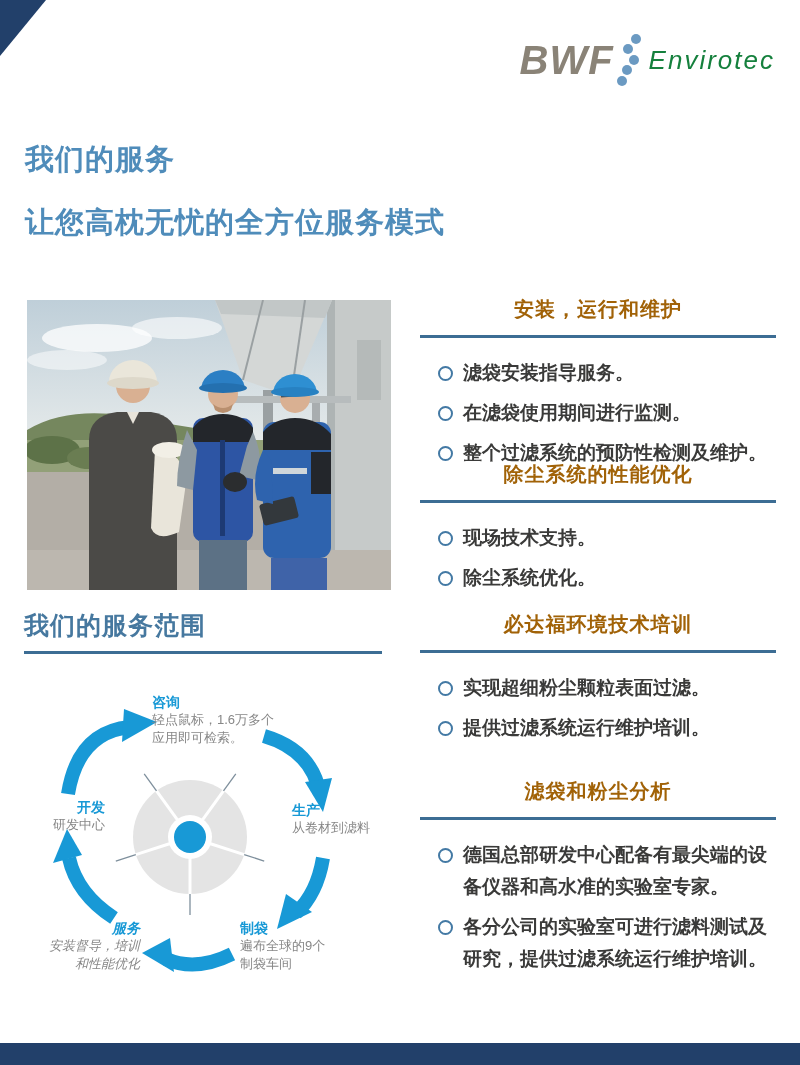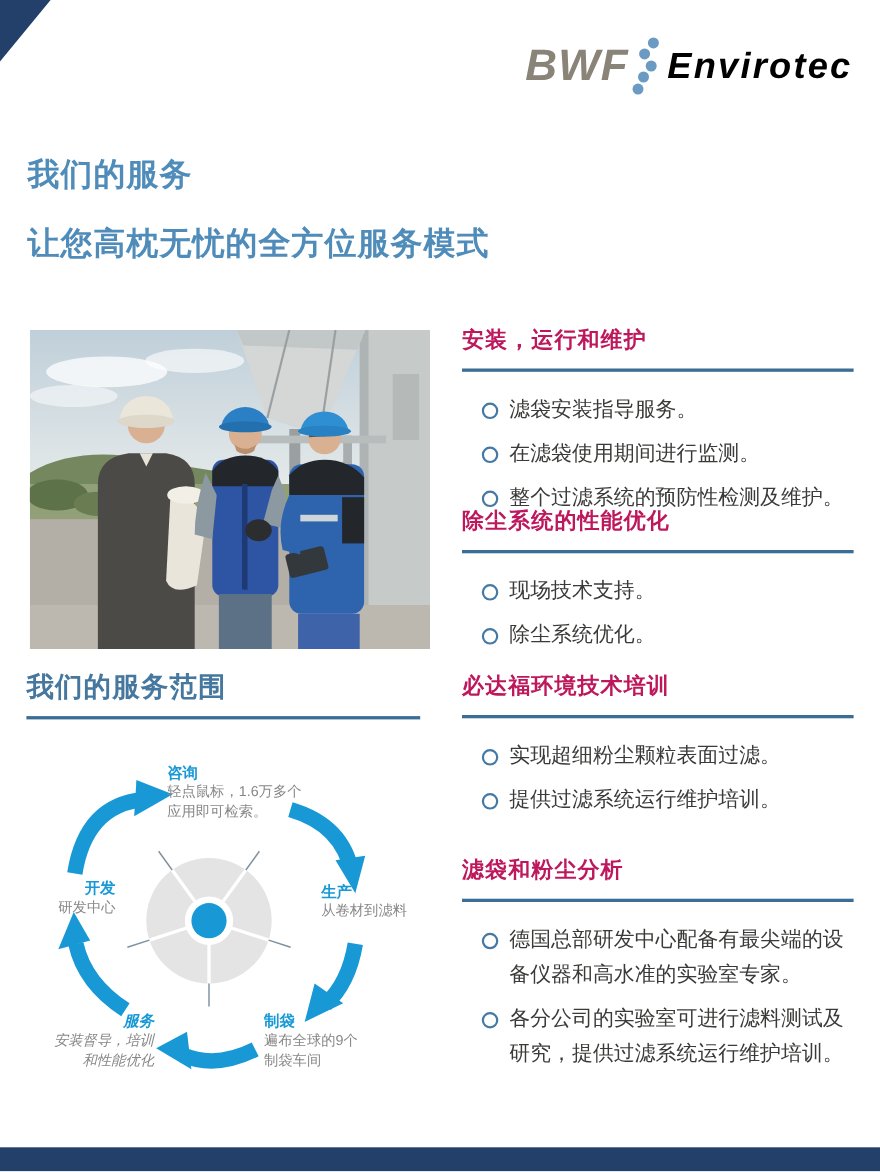--- a/index.html
+++ b/index.html
@@ -14,37 +14,37 @@
   
   .logo{position:absolute;top:34px;right:25px;display:flex;align-items:center;}
   .logo .bwf{font-size:40px;font-weight:bold;font-style:italic;color:#8a8377;letter-spacing:1px;}
   .logo .dots{position:relative;width:22px;height:52px;margin-left:6px;margin-right:7px;}
   .logo .dots i{position:absolute;width:10px;height:10px;border-radius:50%;background:#6b9ac2;}
   .logo .dots i:nth-child(1){left:11px;top:0;}
   .logo .dots i:nth-child(2){left:3px;top:10px;}
   .logo .dots i:nth-child(3){left:9px;top:21px;}
   .logo .dots i:nth-child(4){left:2px;top:31px;}
   .logo .dots i:nth-child(5){left:-3px;top:42px;}
-  .logo .env{font-size:33px;font-style:italic;font-weight:bold;color:#000000;letter-spacing:2px;}
+  .logo .env{font-size:26px;font-style:italic;font-weight:normal;color:#15803d;letter-spacing:2px;}
 
   
   .title{position:absolute;left:25px;top:128px;color:#4f8cba;font-size:29px;font-weight:600;line-height:63px;letter-spacing:1px;}
 
   
   .photo{position:absolute;left:27px;top:300px;width:364px;height:290px;overflow:hidden;}
 
   
   .lhead-wrap{position:absolute;left:24px;top:612px;width:358px;}
   .lhead{font-size:25px;font-weight:bold;color:#46789f;line-height:26px;letter-spacing:1px;}
   .rule{height:3px;background:#3c6d94;margin-top:13px;}
 
   
   .rsec{position:absolute;left:420px;width:356px;}
-  .rhead{margin:0;font-size:20px;font-weight:bold;color:#be185d;line-height:26px;letter-spacing:1px;}
-  .blist{list-style:none;margin:19px 0 0 0;padding:0;}
+  .rhead{margin:0;font-size:20px;font-weight:bold;color:#a16207;line-height:26px;letter-spacing:1px;text-align:center;}
+  .blist{list-style:none;margin:19px 0 0 0;padding:0;font-weight:bold;}
   .bitem{display:flex;margin:0 0 8px 18px;}
   .bdot{flex:0 0 auto;width:11px;height:11px;border:2px solid #4379a4;border-radius:50%;margin:9px 10px 0 0;background:#fff;}
   .btext{font-size:19px;color:#3a3a39;line-height:32px;}
 
   
   .diagram{position:absolute;left:20px;top:682px;width:360px;height:300px;}
   .diagram svg{position:absolute;left:0;top:0;}
   .dnode{position:absolute;font-size:13px;color:#878787;line-height:18px;}
   .dnode .dlabel{font-size:14px;font-weight:bold;color:#1899d6;line-height:18px;}
   .dnode.right-al{text-align:right;}

